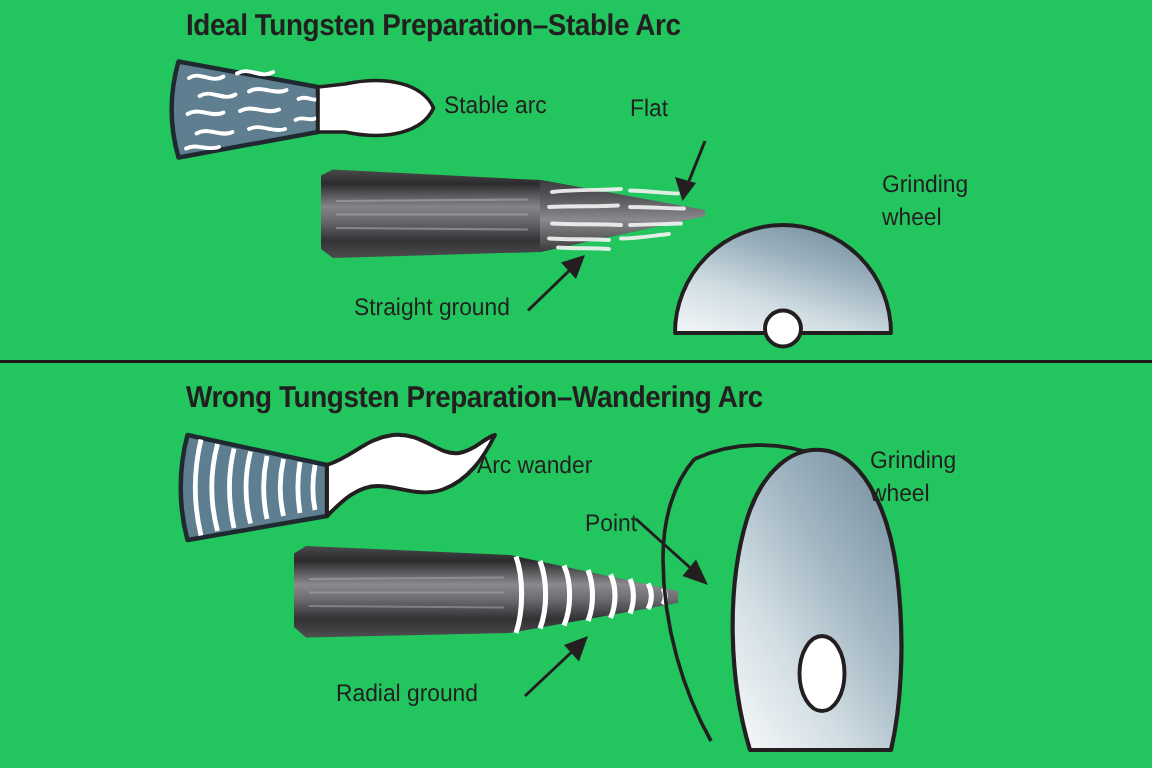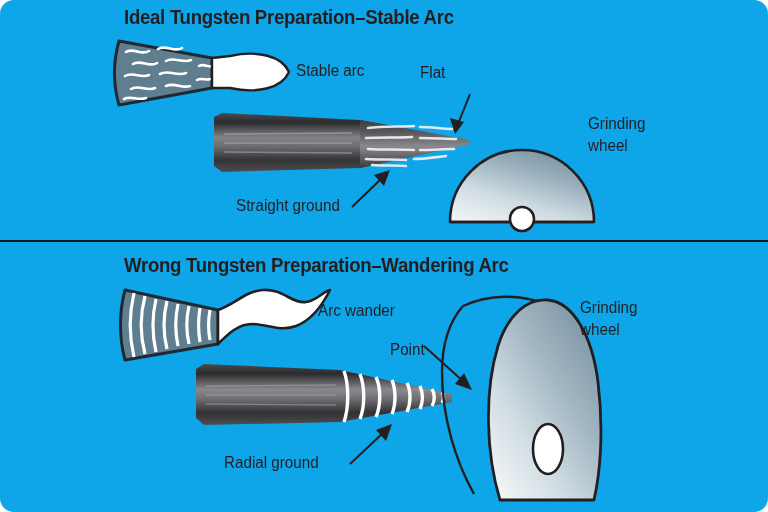--- a/index.html
+++ b/index.html
@@ -9,23 +9,22 @@
     background: #ffffff;
   }
   body {
     font-family: "Liberation Sans", sans-serif;
     -webkit-font-smoothing: antialiased;
   }
   #page {
     position: relative;
     width: 768px;
     height: 512px;
-    background: #0ea5e9;
+    background: #22c55e;
     overflow: hidden;
-    border-radius: 14px;
   }
   .panel {
     position: absolute;
     left: 0;
     width: 768px;
   }
   #panel-top { top: 0; height: 240px; }
   #panel-bottom { top: 242px; height: 270px; }
 
   .divider {

